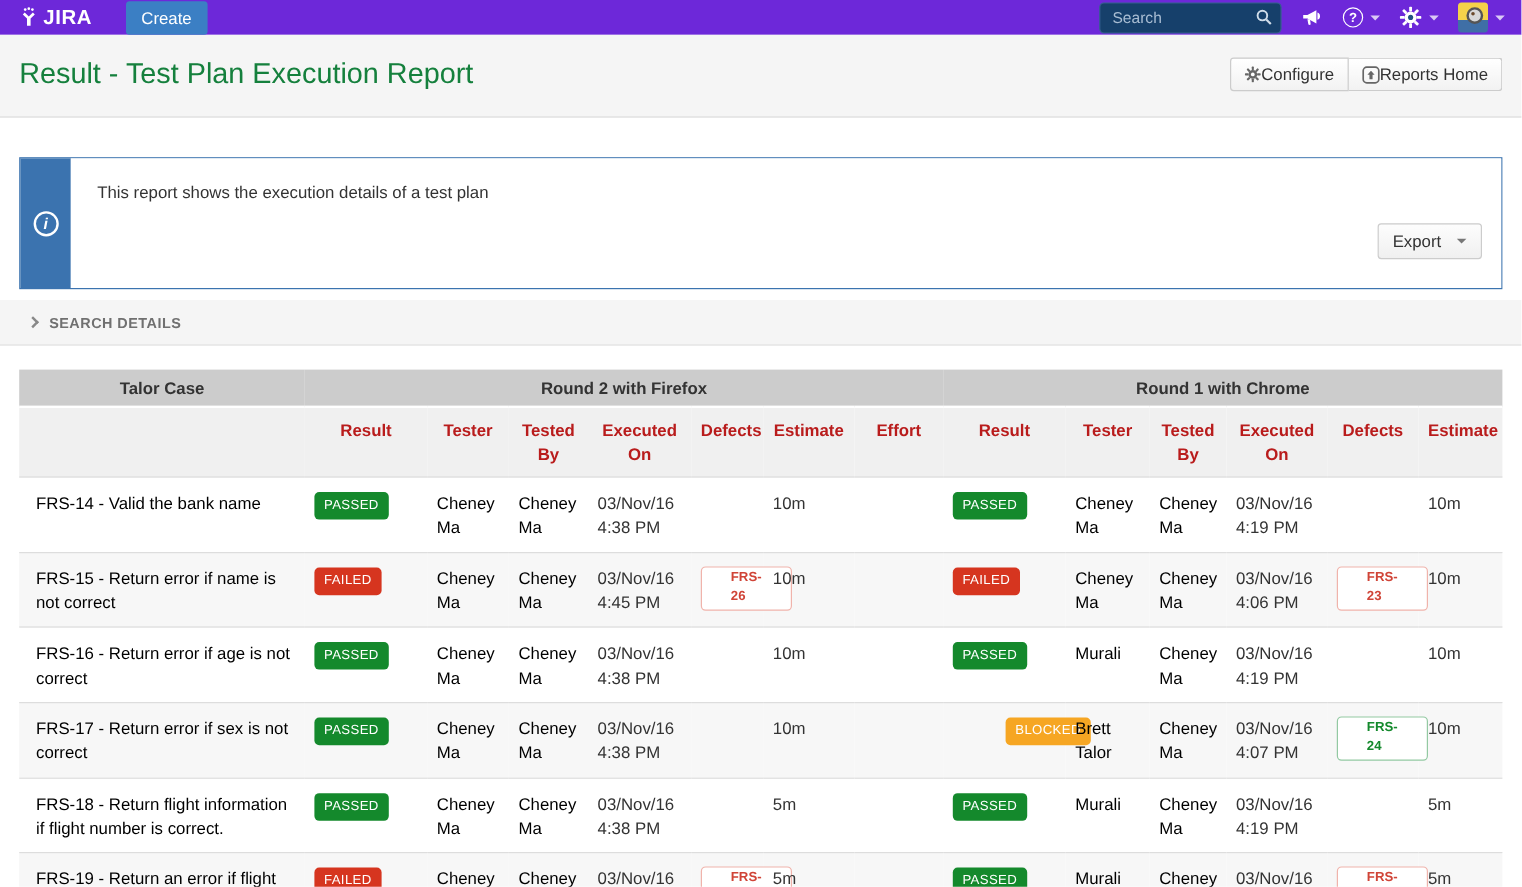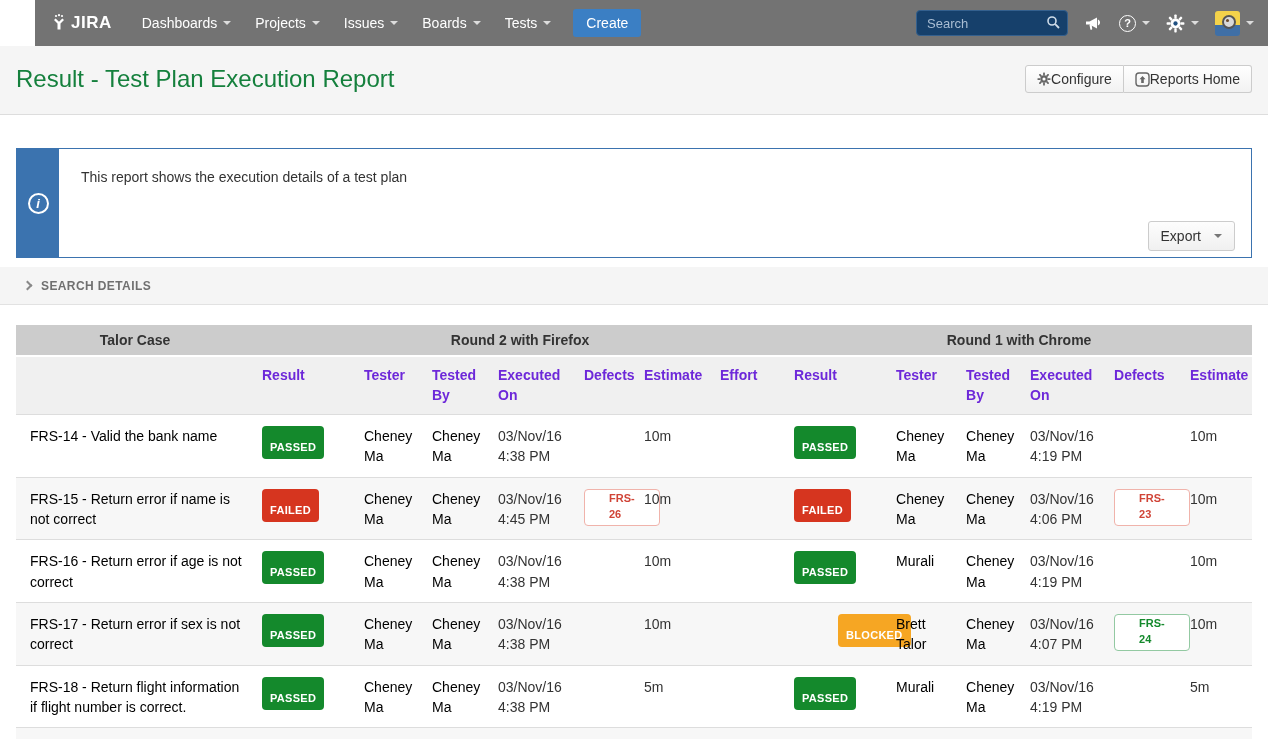--- a/index.html
+++ b/index.html
@@ -1,20 +1,20 @@
 <!DOCTYPE html>
 <html><head>
 <meta charset="utf-8">
 <style>
   * { margin:0; padding:0; box-sizing:border-box; }
   html,body { width:1268px; height:739px; overflow:hidden; background:#fff;
     font-family:"Liberation Sans", sans-serif; color:#333; }
 
   
-  .navbar { height:46px; background:#737373; display:flex; align-items:center; padding:0 14px;margin-left:35px; }
+  .navbar { height:29px; background:#6d28d9; display:flex; align-items:center; padding:0 14px; }
   .logo { display:flex; align-items:center; color:#fff; font-weight:bold; font-size:17px; letter-spacing:.5px; margin-right:18px; }
   .logo svg { margin-right:2px; }
   .nav-menus { display:flex; align-items:center; height:100%; }
   .nav-item { display:flex; align-items:center; color:#fff; font-size:14px; padding:0 12px; height:100%; text-decoration:none; cursor:pointer; }
   .caret { width:0; height:0; border-left:4px solid transparent; border-right:4px solid transparent; border-top:4px solid rgba(255,255,255,.75); margin-left:6px; }
   .caret.dark { border-top-color:#777; }
   .create-btn { background:#3b7fc4; color:#fff; font-size:14px; border:none; border-radius:3px; padding:6px 13px; margin-left:10px; cursor:pointer; }
   .nav-right { margin-left:auto; display:flex; align-items:center; gap:16px; }
   .search-wrap { position:relative;border-radius:13px; }
   .search-input { width:152px; height:26px; background:#16406b; border:1px solid #34608e; border-radius:4px; color:#e6eef6; font-size:13px; padding:0 28px 0 10px; outline:none; }
@@ -34,37 +34,37 @@
   .btn-group .aui-btn:first-child { border-radius:3px 0 0 3px; }
   .btn-group .aui-btn:last-child { border-radius:0 3px 3px 0; border-left:none; }
 
   
   .desc-panel { margin:33px 16px 0; border:1px solid #3b73af; display:flex; min-height:110px; }
   .desc-side { width:42px; background:#3b73af; display:flex; align-items:center; justify-content:center; }
   .info-circle { width:21px; height:21px; border:2px solid #fff; border-radius:50%; color:#fff; font-size:13px; font-weight:bold; display:flex; align-items:center; justify-content:center; font-style:italic; }
   .desc-body { flex:1; padding:20px 22px; position:relative; background:#fff; }
   .desc-heading { font-weight:bold; font-size:14px; margin-bottom:5px; }
   .desc-text { font-size:14px; }
-  .export-btn { position:absolute; right:16px; bottom:6px; display:flex; align-items:center; gap:7px; background:linear-gradient(#fdfdfd,#f0f0f0); border:1px solid #ccc; border-radius:3px; font-size:14px; color:#333; padding:6px 12px; cursor:pointer; }
+  .export-btn { position:absolute; right:16px; bottom:24px; display:flex; align-items:center; gap:7px; background:linear-gradient(#fdfdfd,#f0f0f0); border:1px solid #ccc; border-radius:3px; font-size:14px; color:#333; padding:6px 12px; cursor:pointer; }
 
   
   .search-details { margin-top:9px; background:#f5f5f5; border-bottom:1px solid #e2e2e2; height:38px; display:flex; align-items:center; padding-left:22px; cursor:pointer; }
   .chev-right { width:7px; height:7px; border-right:2px solid #888; border-top:2px solid #888; transform:rotate(45deg); margin-right:10px; margin-left:2px; }
   .search-details-label { font-size:12px; font-weight:bold; color:#707070; letter-spacing:.4px; }
 
   
   .table-wrap { margin:20px 16px 0; }
   table { width:1236px; border-collapse:collapse; table-layout:fixed; font-size:14px; }
   thead tr.group th { background:#ccc; font-size:14px; font-weight:bold; color:#333; text-align:center; padding:7px 8px; }
-  thead tr.cols th { background:#f0f0f0; border-top:2px solid #fff; font-weight:bold; color:#6d28d9; text-align:left; padding:9px 8px; vertical-align:top; line-height:1.4; }
+  thead tr.cols th { background:#f0f0f0; border-top:2px solid #fff; font-weight:bold; color:#b91c1c; text-align:center; padding:9px 8px; vertical-align:top; line-height:1.4; }
   tbody td { border-top:1px solid #ddd; padding:11px 8px 10px; vertical-align:top; line-height:1.45; }
   tbody tr:nth-child(even) { background:#f7f7f7; }
   td.tc { padding-left:14px; }
   .link { color:#000000; text-decoration:none; cursor:pointer; }
-  .status-badge { display:inline-block; color:#fff; font-size:11px; font-weight:bold; letter-spacing:.3px; border-radius:4px; padding:14px 8px 3px; }
+  .status-badge { display:inline-block; color:#fff; font-size:11px; font-weight:normal; letter-spacing:.3px; border-radius:4px; padding:4px 8px 3px; }
   .status-badge.passed { background:#14892c; }
   .status-badge.failed { background:#d6351f; }
   .status-badge.blocked { background:#f6a623;margin-left:44px; }
   .defect-badge { display:inline-block; font-size:11px; font-weight:bold; border-radius:4px; padding:1px 24px 2px; border:1px solid transparent; background:#fff; cursor:pointer; }
   .defect-badge:empty { display:none; }
   .defect-badge.open { color:#d04437; border-color:#f0b3ab; }
   .defect-badge.resolved { color:#14892c; border-color:#93c9a2; }
 </style>
 </head>
 <body>
@@ -73,42 +73,20 @@
   <div class="logo">
     <svg width="20" height="20" viewBox="0 0 20 20">
       <g fill="#fff">
         <circle cx="7" cy="3" r="1.1"></circle>
           <circle cx="10" cy="2.2" r="1.1"></circle>
           <circle cx="13" cy="3" r="1.1"></circle>
         <path d="M5 7l3.5 3.5v6h3v-6L15 7l-1.6-1.6L10 8.8 6.6 5.4z"></path>
       </g>
     </svg>
     <span>JIRA</span>
-  </div>
-  <div class="nav-menus">
-    <a class="nav-item">
-        <span>Dashboards</span>
-        <span class="caret"></span>
-      </a>
-    <a class="nav-item">
-        <span>Projects</span>
-        <span class="caret"></span>
-      </a>
-    <a class="nav-item">
-        <span>Issues</span>
-        <span class="caret"></span>
-      </a>
-    <a class="nav-item">
-        <span>Boards</span>
-        <span class="caret"></span>
-      </a>
-    <a class="nav-item">
-        <span>Tests</span>
-        <span class="caret"></span>
-      </a>
   </div>
   <button class="create-btn">Create</button>
   <div class="nav-right">
     <div class="search-wrap">
       <input class="search-input" type="text" placeholder="Search" style="">
       <svg class="search-icon" width="15" height="15" viewBox="0 0 15 15">
         <circle cx="6" cy="6" r="4" fill="none" stroke="#cfdce9" stroke-width="1.6"></circle>
         <line x1="9.2" y1="9.2" x2="13" y2="13" stroke="#cfdce9" stroke-width="1.8"></line>
       </svg>
     </div>

